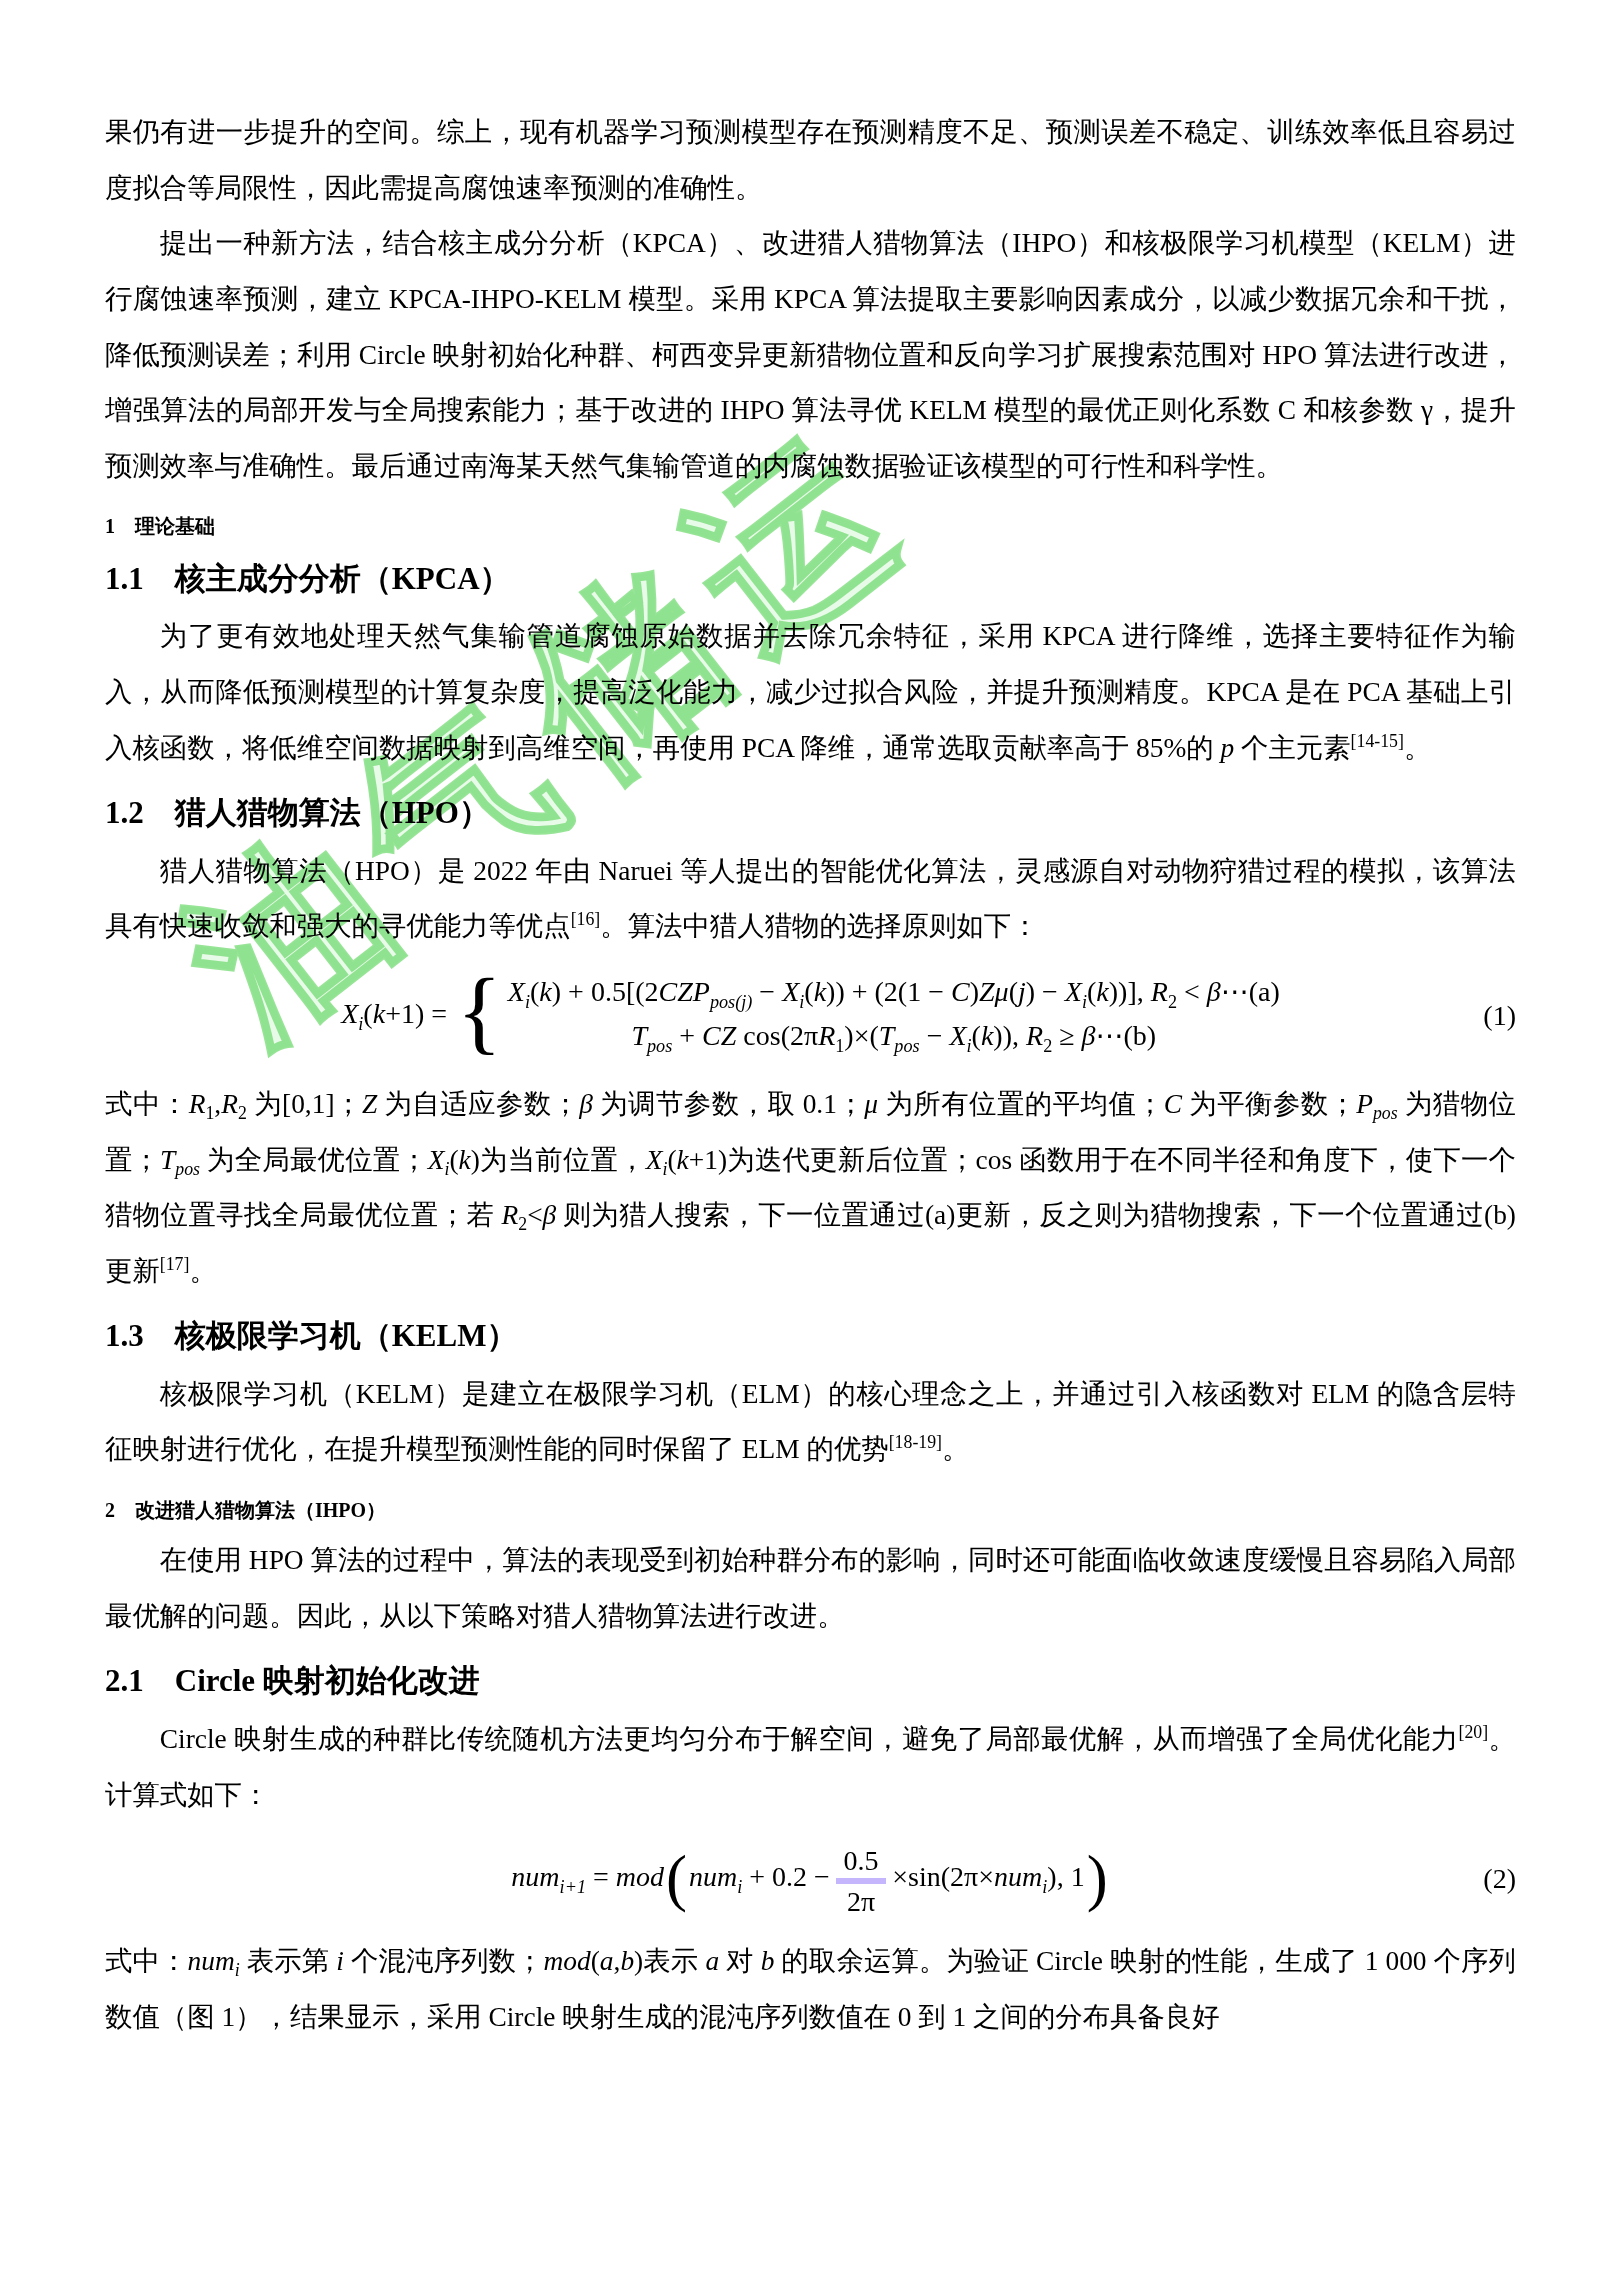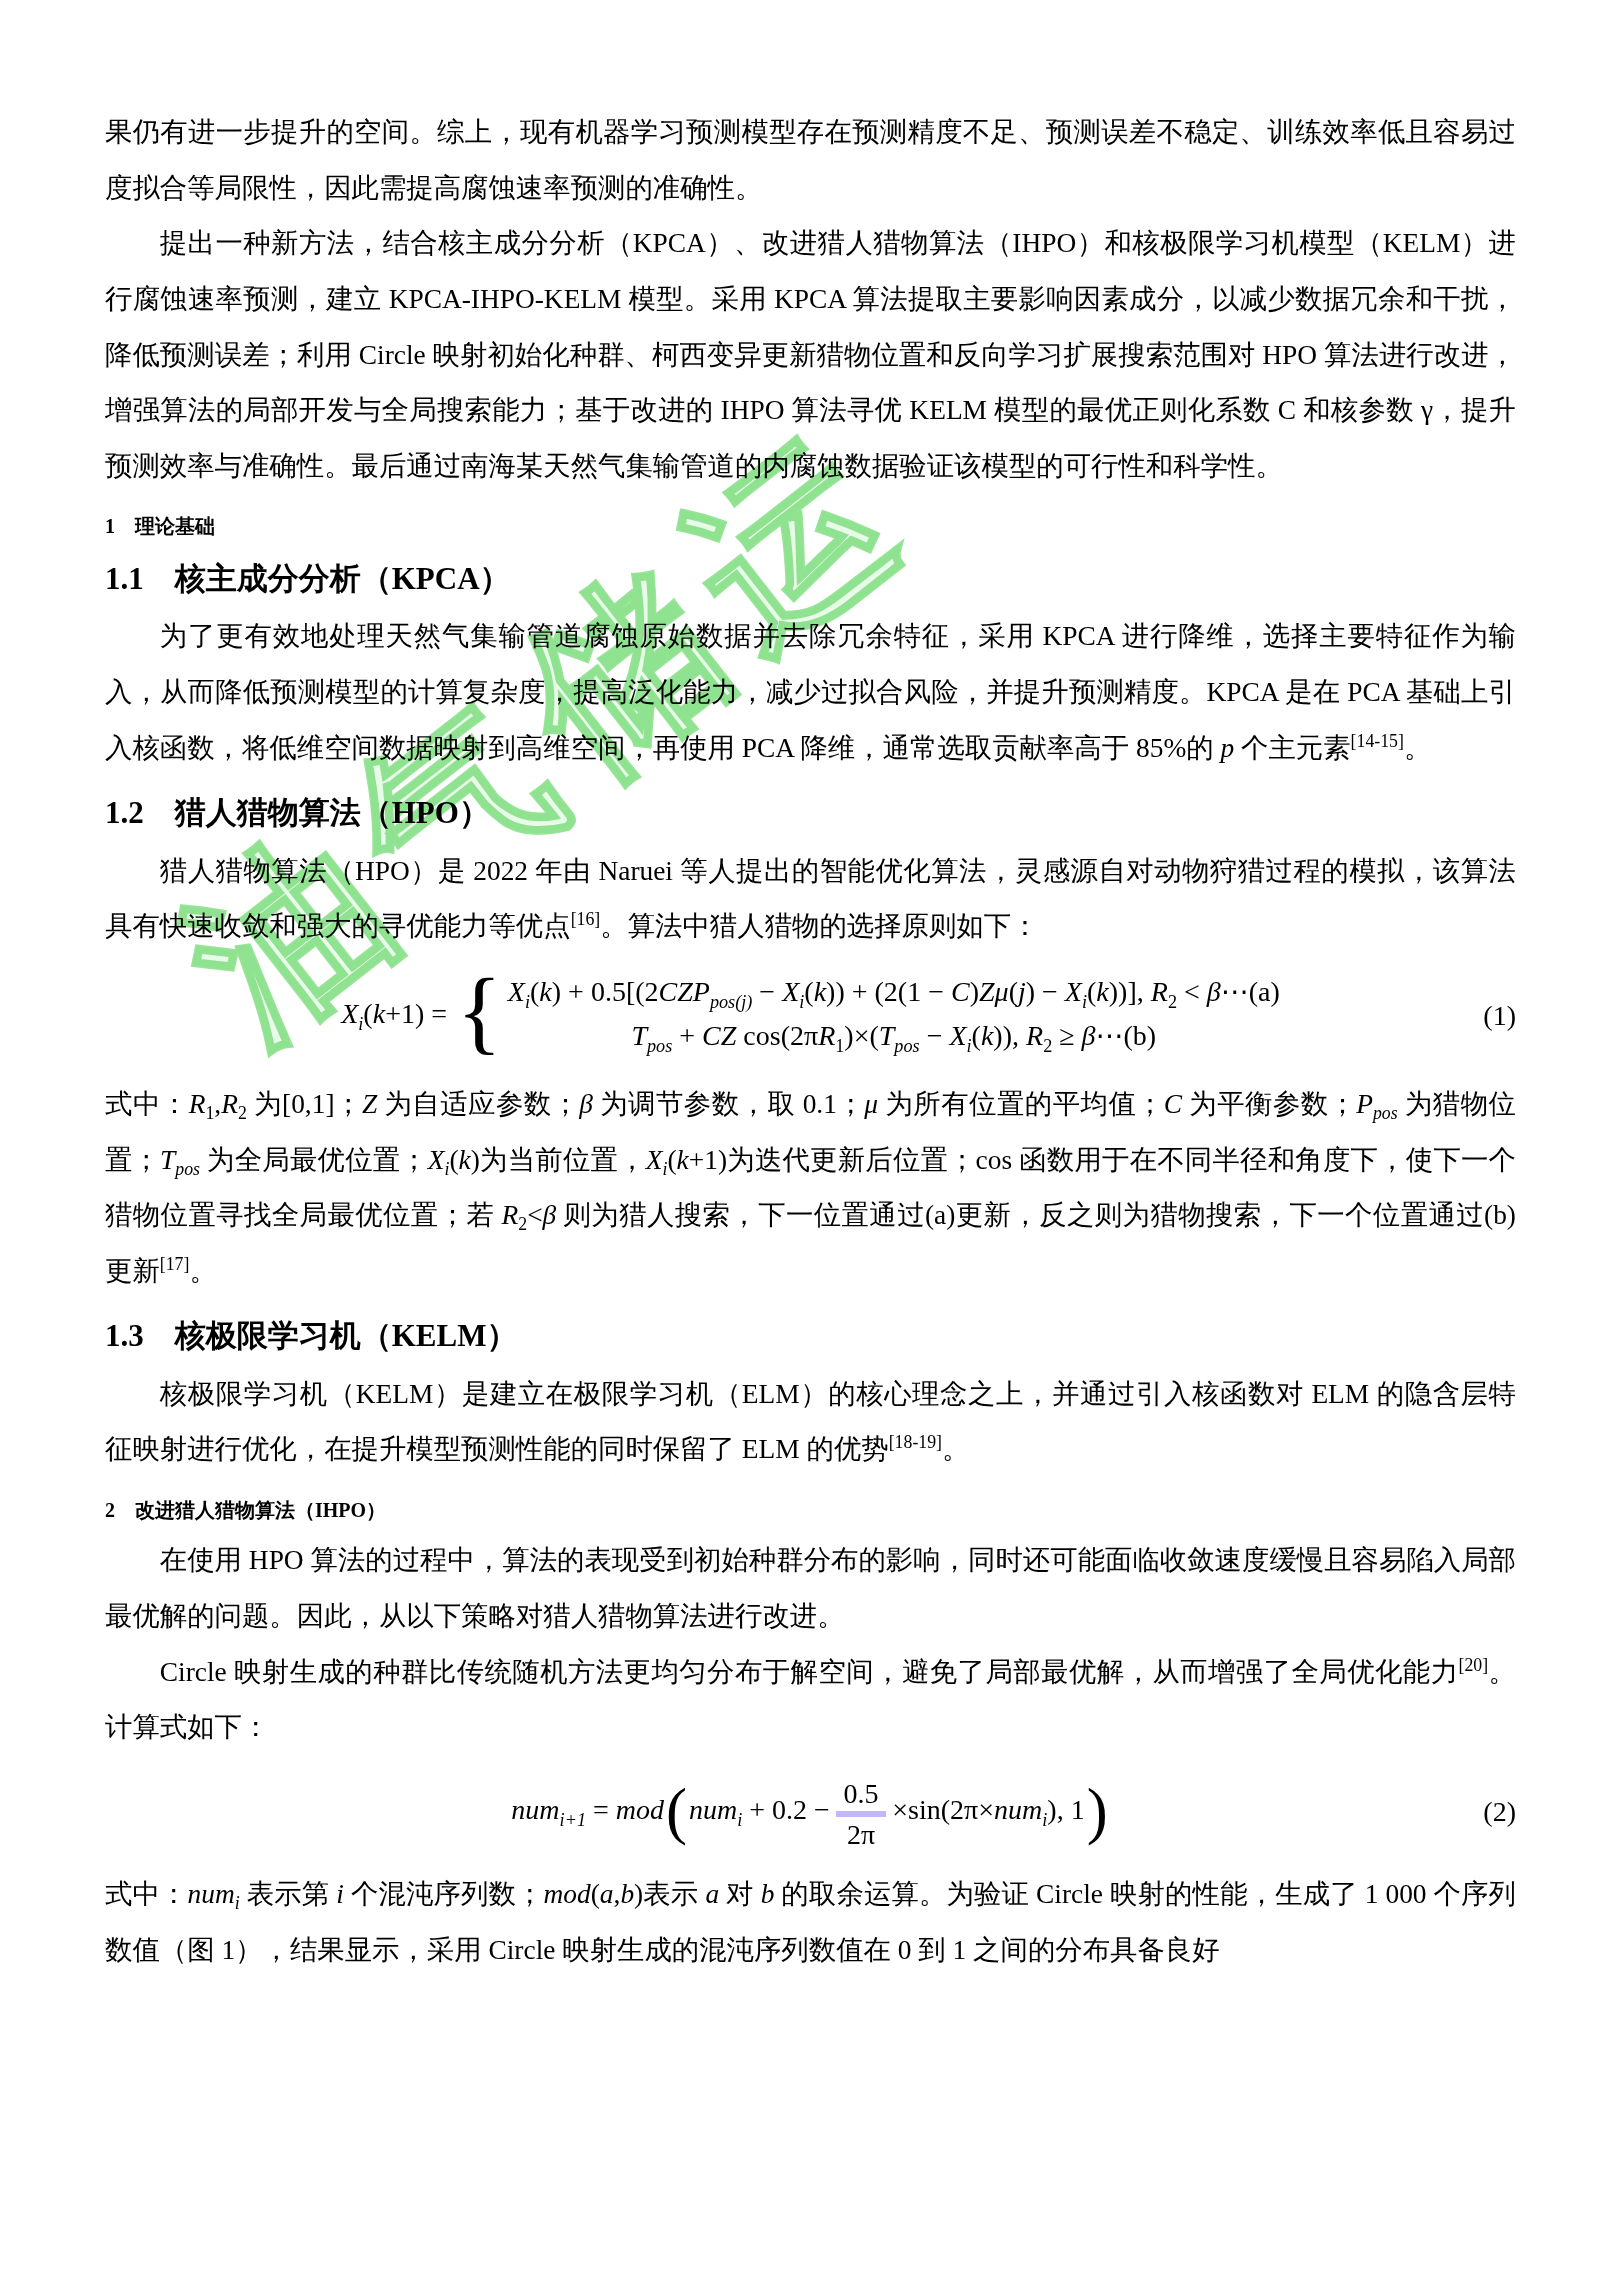--- a/index.html
+++ b/index.html
@@ -124,20 +124,21 @@
     </div>
 
     <p class="body"><span>式中：</span><span class="run-i">R</span><span class="run-sub">1</span><span>,</span><span class="run-i">R</span><span class="run-sub">2</span><span> 为[0,1]；</span><span class="run-i">Z</span><span> 为自适应参数；</span><span class="run-i">β</span><span> 为调节参数，取 0.1；</span><span class="run-i">μ</span><span> 为所有位置的平均值；</span><span class="run-i">C</span><span> 为平衡参数；</span><span class="run-i">P</span><span class="run-isub">pos</span><span> 为猎物位置；</span><span class="run-i">T</span><span class="run-isub">pos</span><span> 为全局最优位置；</span><span class="run-i">X</span><span class="run-isub">i</span><span>(</span><span class="run-i">k</span><span>)为当前位置，</span><span class="run-i">X</span><span class="run-isub">i</span><span>(</span><span class="run-i">k</span><span>+1)为迭代更新后位置；cos 函数用于在不同半径和角度下，使下一个猎物位置寻找全局最优位置；若 </span><span class="run-i">R</span><span class="run-sub">2</span><span>&lt;</span><span class="run-i">β</span><span> 则为猎人搜索，下一位置通过(a)更新，反之则为猎物搜索，下一个位置通过(b)更新</span><span class="run-sup">[17]</span><span>。</span></p>
 
     <h3 class="h2">1.3　核极限学习机（KELM）</h3>
     <p class="body indent"><span>核极限学习机（KELM）是建立在极限学习机（ELM）的核心理念之上，并通过引入核函数对 ELM 的隐含层特征映射进行优化，在提升模型预测性能的同时保留了 ELM 的优势</span><span class="run-sup">[18-19]</span><span>。</span></p>
 
     <h2 class="h1">2　改进猎人猎物算法（IHPO）</h2>
     <p class="body indent">在使用 HPO 算法的过程中，算法的表现受到初始种群分布的影响，同时还可能面临收敛速度缓慢且容易陷入局部最优解的问题。因此，从以下策略对猎人猎物算法进行改进。</p>
 
+    <h3 class="h2">2.1　Circle 映射初始化改进</h3>
     <p class="body indent"><span>Circle 映射生成的种群比传统随机方法更均匀分布于解空间，避免了局部最优解，从而增强了全局优化能力</span><span class="run-sup">[20]</span><span>。计算式如下：</span></p>
 
     <div class="equation">
       <div class="eq-main">
         <span><span class="run-i">num</span><span class="run-isub">i+1</span><span> = </span><span class="run-i">mod</span></span>
         <span class="paren">(</span>
         <span><span class="run-i">num</span><span class="run-isub">i</span><span> + 0.2 − </span></span>
         <span class="frac">
           <span class="frac-num">0.5</span>
           <span class="frac-den">2π</span>

